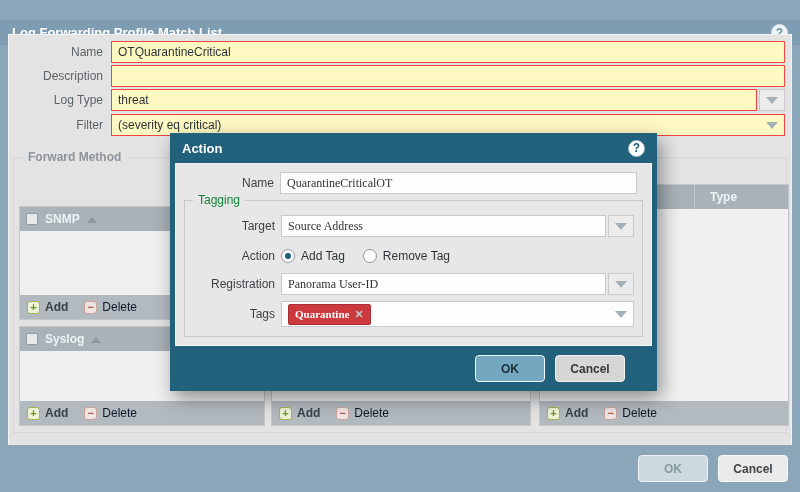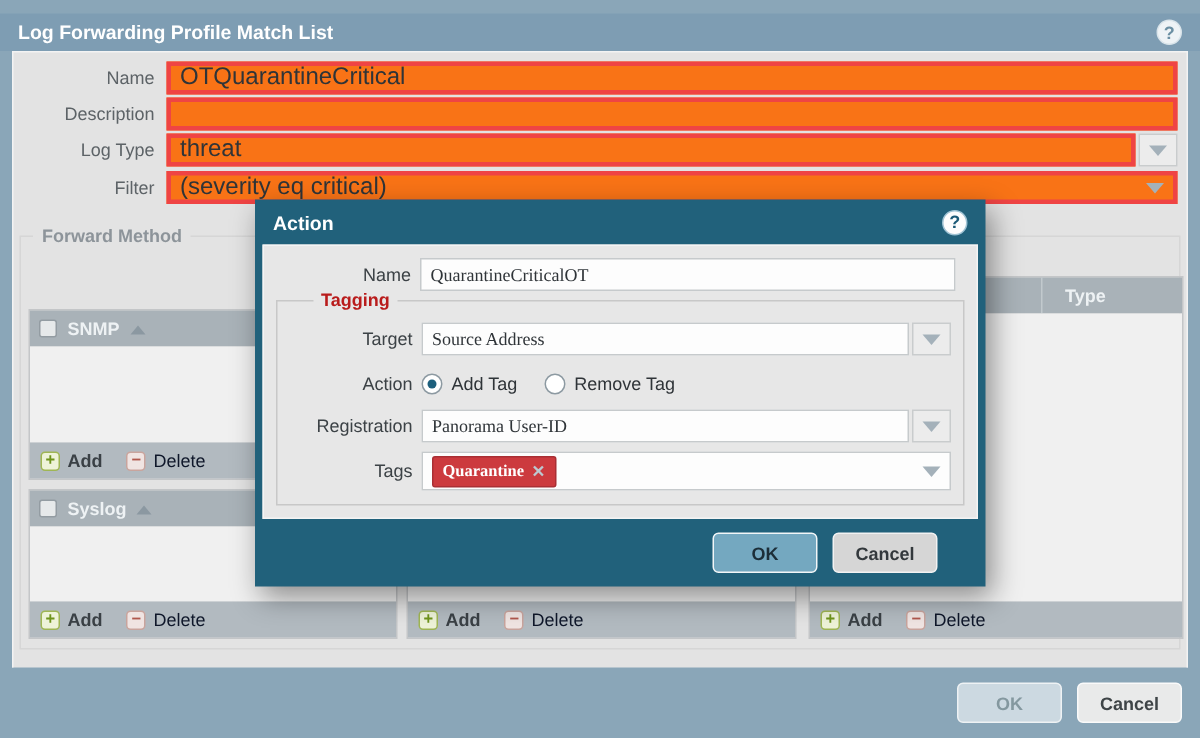--- a/index.html
+++ b/index.html
@@ -1,33 +1,33 @@
 <!DOCTYPE html>
 <html><head>
 <meta charset="utf-8">
 <style>
   * { margin:0; padding:0; box-sizing:border-box; }
   body { background:#87a4b7; }
   .stage { position:relative; width:800px; height:492px; background:#8aa6b8;
            font-family:"Liberation Sans", sans-serif; font-size:12px; color:#333; overflow:hidden; }
 
   
-  .titlebar { position:absolute; left:0; top:9px; right:0; height:25px; background:#7e9db3;
+  .titlebar { position:absolute; left:0; top:20px; right:0; height:25px; background:#7e9db3;
               display:flex; align-items:center; padding:0 12px; }
   .titlebar .title { color:#fff; font-weight:bold; font-size:13px; flex:1; }
   .help-main { width:17px; height:17px; border-radius:50%; background:#eef3f6; color:#6b8fa3;
                font-weight:bold; font-size:12px; display:flex; align-items:center; justify-content:center;
                border:1px solid #d9e4ea; cursor:pointer; }
   .mw-body { position:absolute; left:8px; top:34px; width:784px; height:411px;
              background:#e3e3e3; border:1px solid #f3f3f3; border-bottom:none; }
 
   .frow { position:absolute; left:6px; right:6px; height:22px; display:flex; align-items:center; }
   .frow .lbl { width:96px; text-align:right; padding-right:8px; color:#5d6367; flex:none; }
-  .inp, input.inp { flex:1; height:22px; background:#f97316; border:3px solid #ef4444;
-         display:flex; align-items:center; padding:0 6px; color:#2f3438; font-family:inherit; font-size:16px; }
+  .inp, input.inp { flex:1; height:22px; background:#fef9c3; border:1px solid #ef4444;
+         display:flex; align-items:center; padding:0 6px; color:#2f3438; font-family:inherit; font-size:12px; }
   input.inp { display:block; line-height:20px; }
   .ddbox { width:26px; height:22px; margin-left:2px; background:#ececec; border:1px solid #c9cccd;
            display:flex; align-items:center; justify-content:center; cursor:pointer; flex:none; }
   .tri { width:0; height:0; border-left:6px solid transparent; border-right:6px solid transparent;
          border-top:7px solid #a4b1ba; }
   .tri-inside { margin-left:auto; flex:none; }
 
   
   .groupbox { position:absolute; border:1px solid #d6d6d6; }
   .groupbox > .legend { position:absolute; top:-8px; left:8px; background:#e3e3e3; padding:0 6px;
@@ -70,22 +70,22 @@
             font-size:12px; display:flex; align-items:center; justify-content:center;
             border:1px solid #9fc3d4; cursor:pointer; }
   .adlg-body { position:absolute; left:5px; right:5px; top:30px; bottom:45px; background:#e7e7e7;
                border:1px solid #f4f4f4; }
   .arow { position:absolute; left:0; right:14px; height:22px; display:flex; align-items:center; }
   .arow .albl { width:104px; text-align:right; padding-right:6px; color:#3c4246; flex:none; }
   .winp, input.winp { flex:1; height:22px; background:#fdfdfd; border:1px solid #c6cacc; display:flex;
           align-items:center; padding:0 6px; color:#2f3438; font-family:Liberation Serif, serif; font-size:12px; }
   input.winp { display:block; line-height:20px; }
   .tagbox { position:absolute; left:8px; right:8px; top:36px; bottom:8px; border:1px solid #c8c8c8; }
-  .tagbox > .legend { position:absolute; top:-8px; left:24px; background:#e7e7e7; padding:0 5px;
-                      font-weight:bold; color:#b91c1c; }
+  .tagbox > .legend { position:absolute; top:-8px; left:8px; background:#e7e7e7; padding:0 5px;
+                      font-weight:normal; color:#15803d; }
   .trow { position:absolute; left:0; right:8px; height:22px; display:flex; align-items:center; }
   .trow .albl { width:96px; text-align:right; padding-right:6px; color:#3c4246; flex:none; }
   .radio { width:14px; height:14px; border-radius:50%; background:#fff; border:1px solid #8d9aa2;
            position:relative; flex:none; cursor:pointer; }
   .radio.on::after { content:""; position:absolute; left:3px; top:3px; right:3px; bottom:3px;
                      border-radius:50%; background:#1d5f7c; }
   .radio-lab { margin:0 18px 0 6px; color:#2f3438; }
   .tags-field { height:26px; }
   .chip { background:#cc3a3e; border:1px solid #a92f34; color:#fff; font-weight:bold; font-size:11px;
           padding:3px 6px; border-radius:2px; display:flex; align-items:center; gap:5px; flex:none;text-align:center; }

